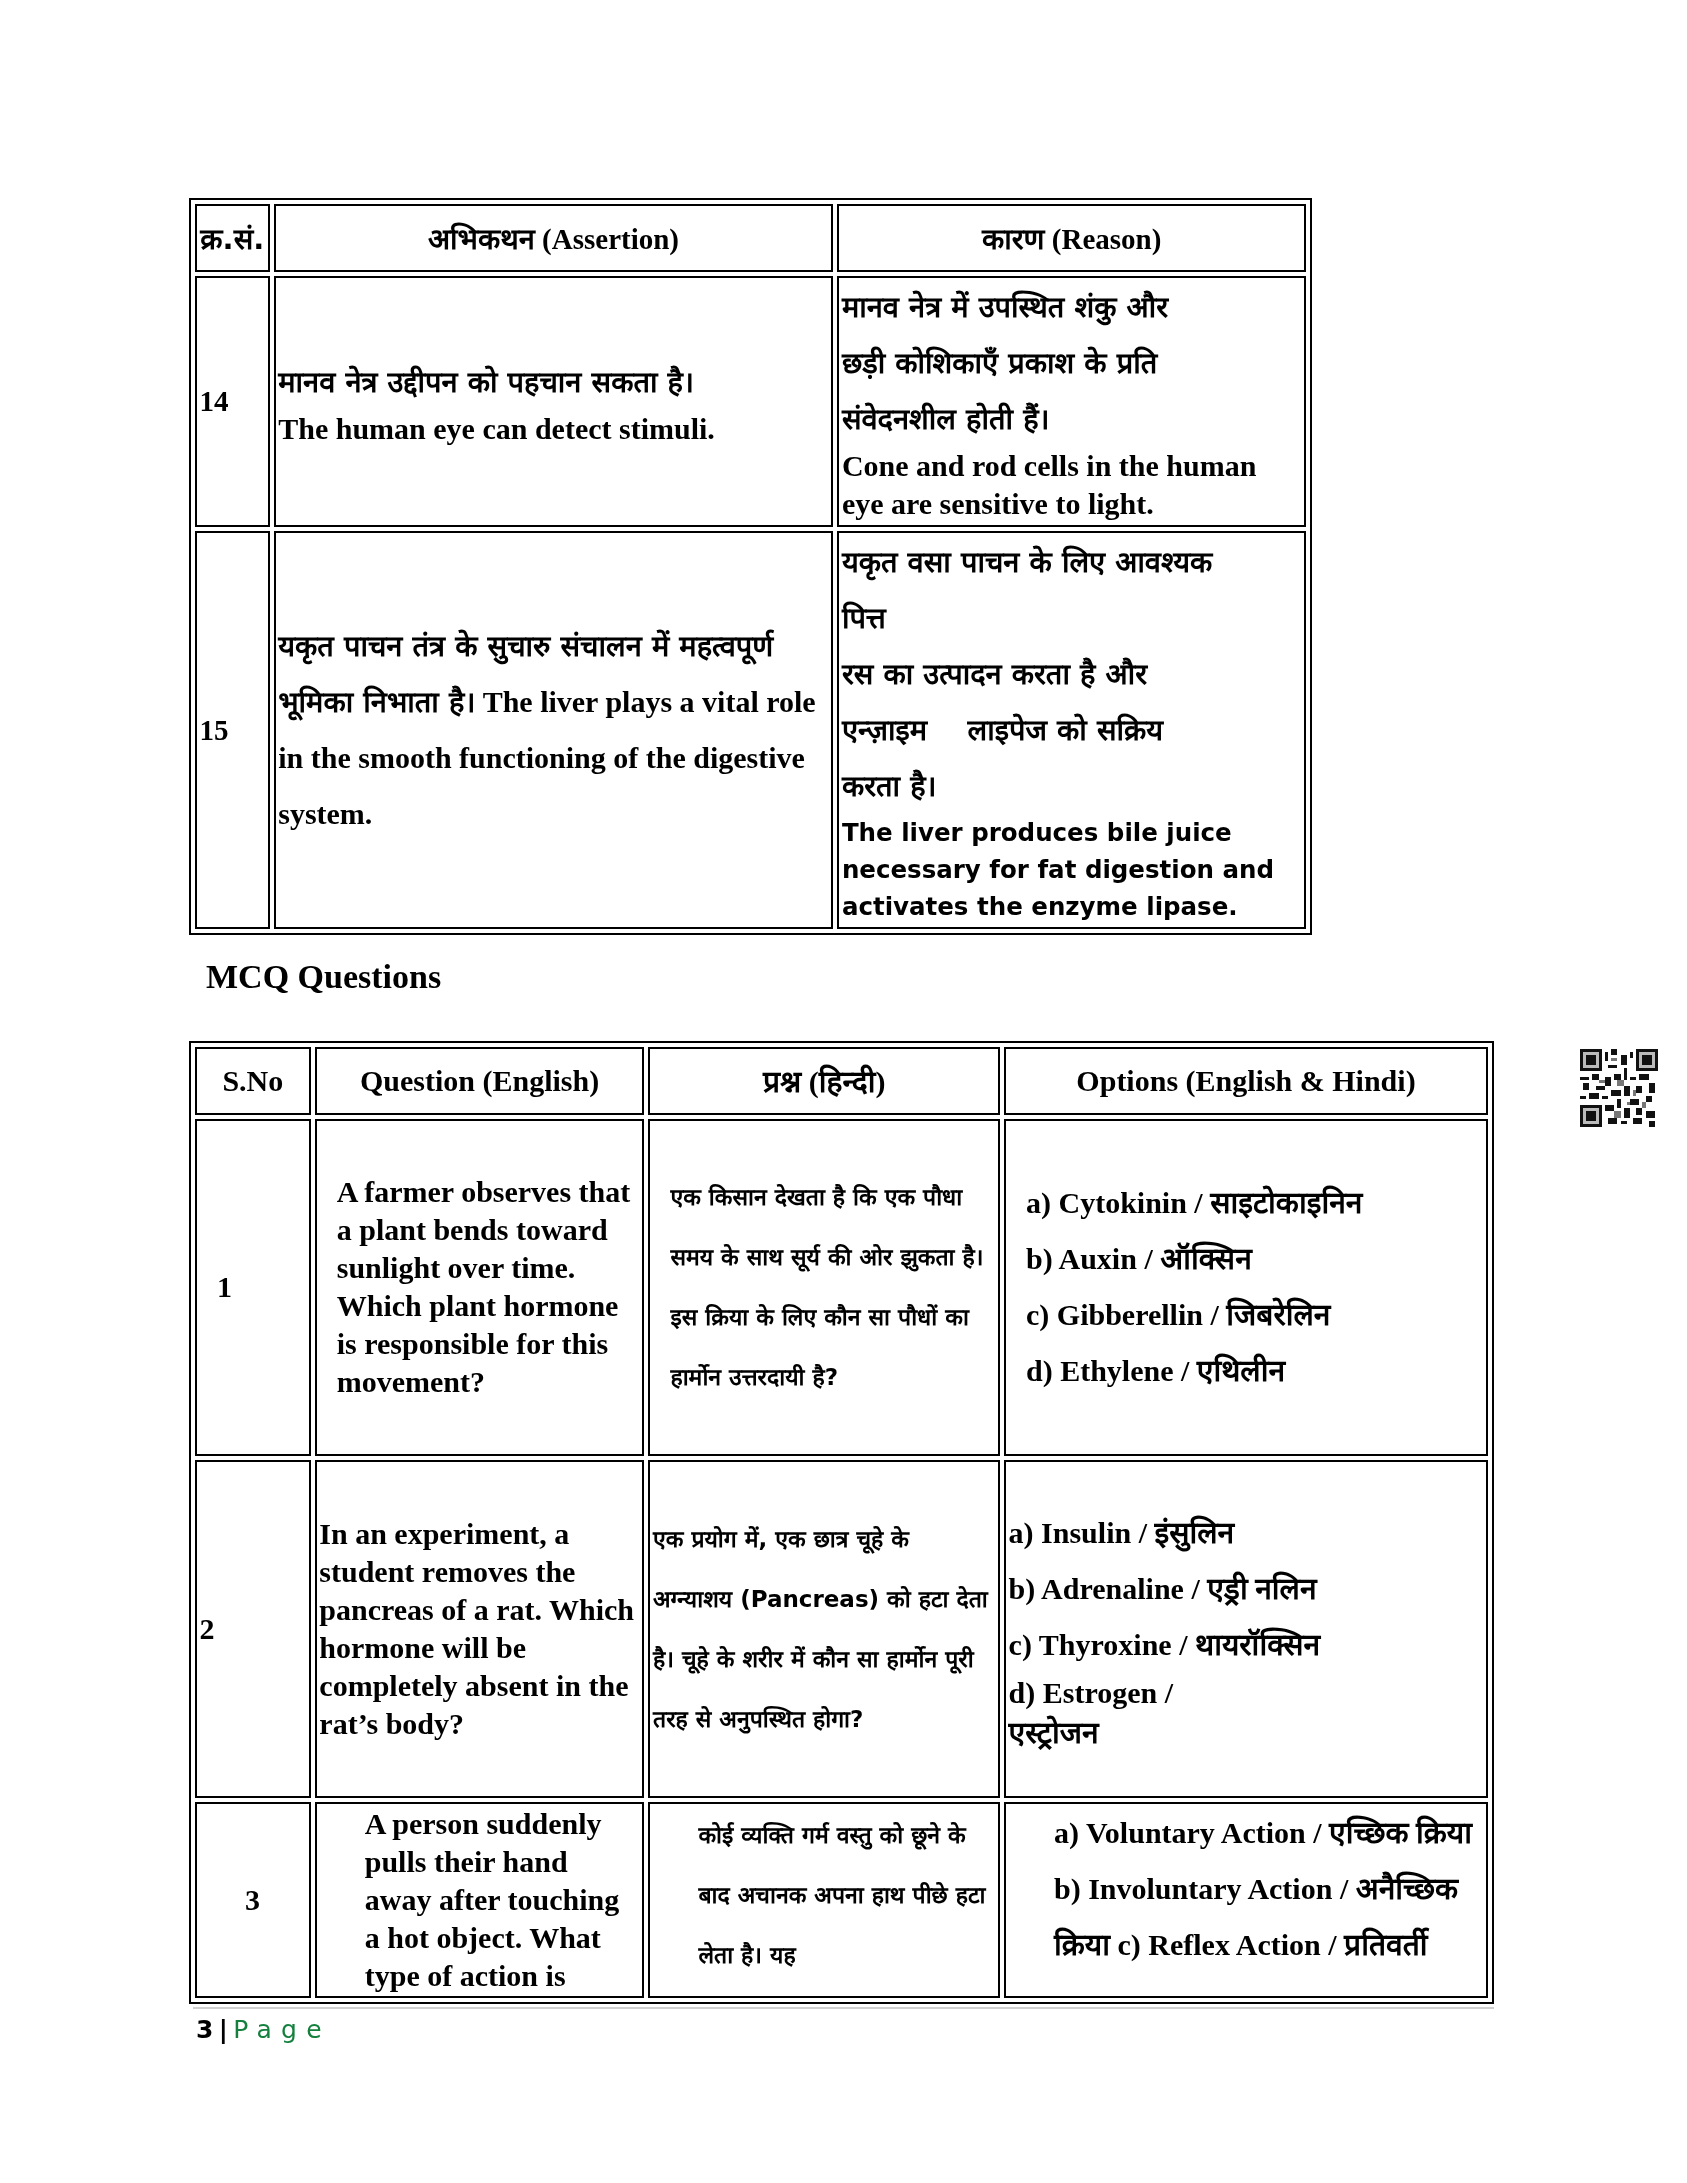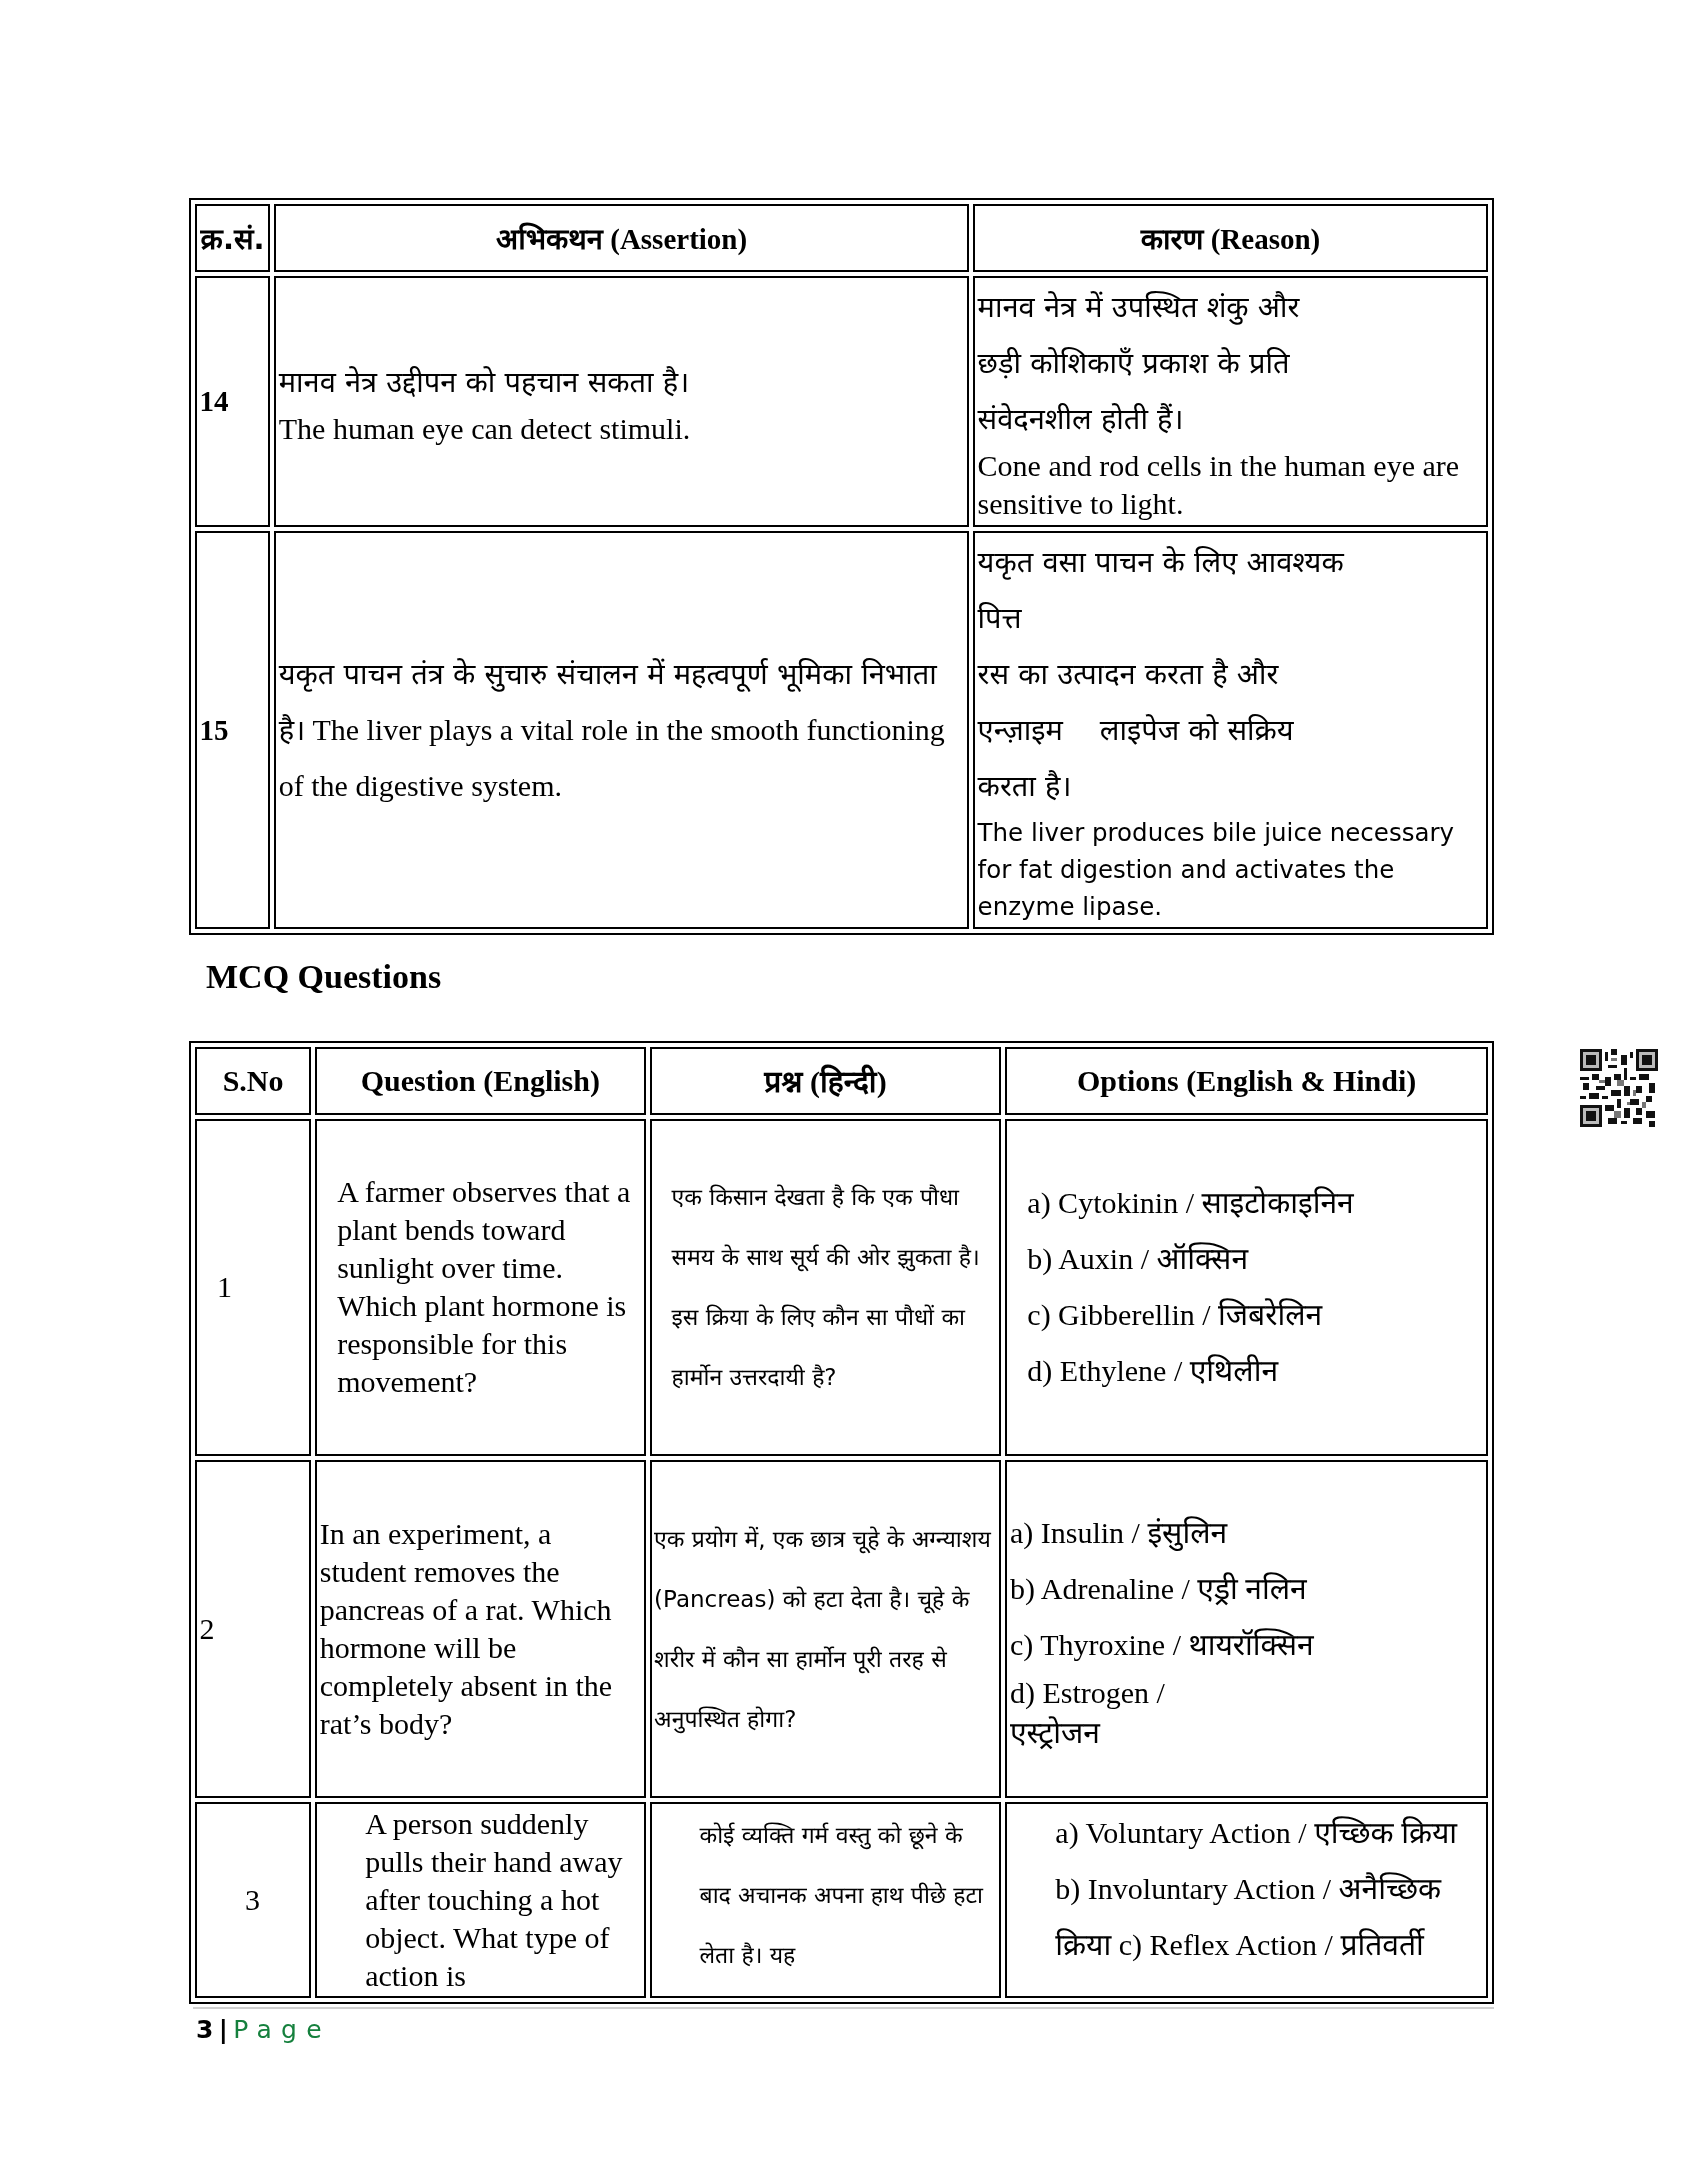--- a/index.html
+++ b/index.html
@@ -6,27 +6,27 @@
   body {
     width: 1687px; height: 2183px; position: relative; overflow: hidden;
     font-family: "Liberation Serif", "DejaVu Serif", serif; color: #000;
   }
   .tbl {
     position: absolute; border-collapse: separate; border-spacing: 4px;
     border: 2px solid #000; border-right-width: 2px;
   }
   .tbl td, .tbl th {
     border: 2px solid #000; vertical-align: middle; padding: 1.3px 2.6px;
-    text-align: left; font-weight: normal;
+    text-align: left; font-weight: bold;
   }
   .tbl th { font-weight: bold; text-align: center; }
   .hi { font-family: "DejaVu Sans", sans-serif; }
 
   
-  #ar-table { left: 189px; top: 198px; width: 1305px; }
+  #ar-table { left: 189px; top: 198px; width: 1123px; }
   #ar-table th { font-size: 29px; height: 61px; }
   #ar-table .sn { width: 66px; font-size: 29px; font-weight: bold; }
   #ar-table .col-a { width: 695px; }
   #ar-table .col-r { width: 509px; }
   #ar-table td { font-size: 29px; line-height: 56px; }
   #ar-table td .en { font-size: 30px; line-height: 38px; display: block; }
   #ar-table td .en-inline { font-size: 30px; }
   #ar-table td .en-small { font-family: "DejaVu Sans", sans-serif; font-size: 24.5px; line-height: 37px; display:block; }
   #row-14 td { height: 245px; }
   #row-15 td { height: 370px; }

